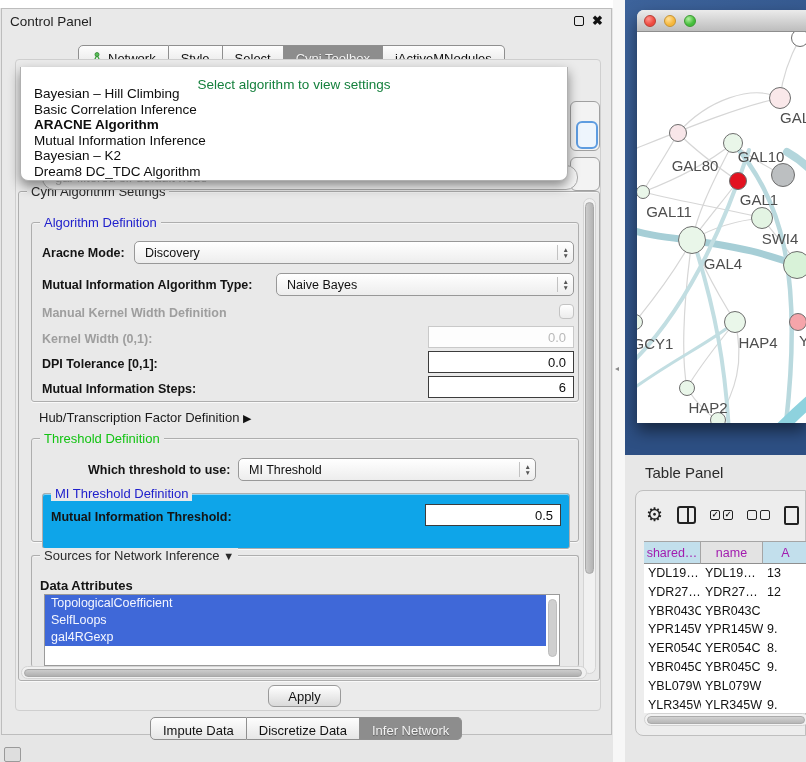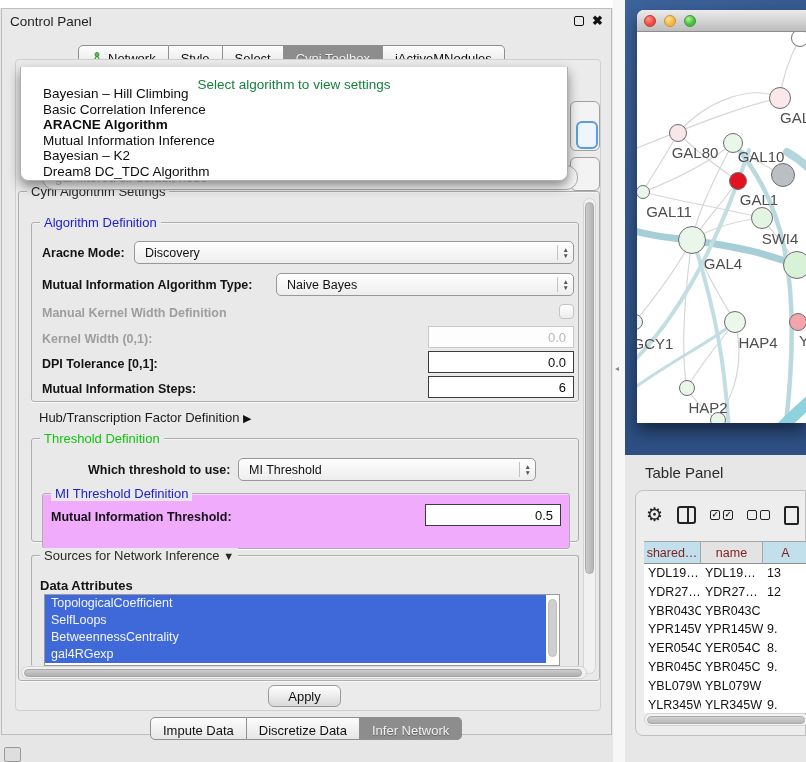--- a/index.html
+++ b/index.html
@@ -32,21 +32,21 @@
   
   .frag { background:#f3f3f3; border:1px solid #a0a0a0; border-radius:6px; z-index:4; }
   #frag-blue { border:2px solid #5e9ce0; background:#eef5fd; border-radius:6px; z-index:5; }
   #hidden-combo { left:40px; top:156px; width:536px; height:25px; border:1px solid #ababab; border-radius:12px;
                   background:#f6f6f6; z-index:5; font-size:13px; color:#b5b5b5; display:flex; align-items:center; padding-left:12px; }
 
   
   #algo-popup { left:18px; top:58px; width:548px; height:114px; background:#ffffff; border:1px solid #b0b0b0;
                 border-top:none; border-radius:0 0 8px 8px; box-shadow:0 5px 12px rgba(0,0,0,.45); z-index:30; overflow:hidden; }
   #popup-header { text-align:center; font-size:13.5px; color:#15803d; height:19px; padding-top:10px; }
-  .popup-item { font-size:13.5px; color:#0d0d0d; height:15.5px; line-height:15.5px; padding-left:22px; white-space:nowrap; }
+  .popup-item { font-size:13.5px; color:#0d0d0d; height:15.5px; line-height:15.5px; padding-left:13px; white-space:nowrap; }
   .popup-item.bold { font-weight:bold; }
 
   
   .group { position:absolute; border:1px solid #aeaeae; border-radius:3px; box-shadow:0 1px 0 rgba(255,255,255,.7), inset 0 1px 0 rgba(255,255,255,.5); }
   .gtitle { position:absolute; top:-8px; left:8px; background:#e9e9e9; padding:0 4px; font-size:13px; white-space:nowrap; }
   .gtitle.plain { color:#2a2a2a; }
   .gtitle.blue  { color:#2121cc; }
   .gtitle.green { color:#12c312; }
 
   .blabel { position:absolute; font-size:12.5px; font-weight:bold; color:#141414; white-space:nowrap; }
@@ -109,21 +109,21 @@
   #table-toolbar { position:absolute; left:10px; top:10px; width:160px; height:28px; display:flex; align-items:center; gap:14px; }
   #gear-icon { font-size:19px; color:#222222; line-height:20px; }
   #split-icon { width:19px; height:18px; border:2px solid #222; border-radius:3px; position:relative; }
   #split-icon:before { content:""; position:absolute; left:50%; top:0; width:2px; height:100%; background:#222; }
   .cb-pair { display:flex; gap:3px; }
   .mini-cb { width:10px; height:10px; border:1.6px solid #222; border-radius:2px; font-size:8px; line-height:8px; text-align:center; color:#111; font-weight:bold; }
   #file-icon { width:15px; height:19px; border:2px solid #222; border-radius:2px; position:relative; }
 
   #net-table { position:absolute; left:8px; top:50px; width:165px; height:172px; background:#ffffff; overflow:hidden; border-top:1px solid #a5a5a5; }
   .trow { display:grid; grid-template-columns:57px 62px 46px; }
-  .th { height:22px; font-size:12.5px; color:#7f1d1d; text-align:center; line-height:22px;
+  .th { height:22px; font-size:12.5px; color:#a21caf; text-align:center; line-height:22px;
         border-right:1px solid #a5a5a5; border-bottom:1px solid #8f8f8f; background:#e3e3e3; overflow:hidden; white-space:nowrap; }
   .th.blue { background:#c2dfec; }
   .td { height:18.8px; font-size:12.5px; color:#121212; line-height:18.8px; padding-left:4px; white-space:nowrap; overflow:hidden; }
 
   #table-hscroll { position:absolute; left:8px; top:222px; width:165px; height:13px; background:#f3f3f3; border:1px solid #d2d2d2; border-radius:7px; }
   #table-hthumb { position:absolute; left:2px; top:1.5px; width:158px; height:8px; background:linear-gradient(#d2d2d2,#b6b6b6); border-radius:5px; border:1px solid #ababab; }
 </style>
 </head>
 <body>
 
@@ -239,40 +239,39 @@
 
       <span class="blabel" style="left:56px; top:24px;">Which threshold to use:</span>
       <div class="combo" style="left:206px; top:19px; width:298px; height:23px;">
         <span>MI Threshold</span>
         <span class="spinner">
             <span>▲</span>
             <span>▼</span>
           </span>
       </div>
 
-      <div class="group" style="left:10px; top:54px; width:528px; height:56px; background:#f0abfc;padding-left:18px;">
+      <div class="group" style="left:10px; top:54px; width:528px; height:56px; background:#0ea5e9;padding-left:18px;">
         <span class="gtitle blue">MI Threshold Definition</span>
         <span class="blabel" style="left:8px; top:16px;">Mutual Information Threshold:</span>
         <div class="numfield" style="left:382px; top:10px; width:136px; height:22px;">
           <span>0.5</span>
         </div>
       </div>
     </div>
 
     <div class="group" style="left:12px; top:363px; width:548px; height:112px; background:#e9e9e9; border-bottom:none;">
       <span class="gtitle plain">
         <span>Sources for Network Inference</span>
         <span style="font-size:11px;"> ▼</span>
       </span>
       <span class="blabel" style="left:8px; top:22px; font-size:13px;">Data Attributes</span>
 
       <div id="attr-list" style="left:12px; top:38px; width:516px; height:72px;">
         <div class="attr-item">TopologicalCoefficient</div>
         <div class="attr-item">SelfLoops</div>
-        <div class="attr-item">BetweennessCentrality</div>
         <div class="attr-item">gal4RGexp</div>
         <div id="attr-scroll"></div>
       </div>
     </div>
 
     <div class="sb-track-h" style="left:2px; top:474px; width:566px; height:13px;">
       <div class="sb-thumb-h" style="left:2px; top:1.5px; width:558px; height:8px;"></div>
     </div>
   </div>
 
@@ -348,21 +347,21 @@
           <div class="net-node" style="left: -1px; top: 153px; width: 14px; height: 14px; background: rgb(233, 246, 233);"></div>
           <div class="net-node" style="left: 114px; top: 175px; width: 22px; height: 22px; background: rgb(227, 244, 227);"></div>
           <div class="net-node" style="left: 41px; top: 194px; width: 28px; height: 28px; background: rgb(233, 246, 233);"></div>
           <div class="net-node" style="left: 146px; top: 219px; width: 28px; height: 28px; background: rgb(216, 242, 216);"></div>
           <div class="net-node" style="left: -10px; top: 282px; width: 16px; height: 16px; background: rgb(233, 246, 233);"></div>
           <div class="net-node" style="left: 87px; top: 279px; width: 22px; height: 22px; background: rgb(234, 247, 234);"></div>
           <div class="net-node" style="left: 152px; top: 281px; width: 18px; height: 18px; background: rgb(245, 165, 170);"></div>
           <div class="net-node" style="left: 42px; top: 348px; width: 16px; height: 16px; background: rgb(233, 246, 233);"></div>
           <div class="net-node" style="left: 73px; top: 380px; width: 16px; height: 16px; background: rgb(233, 246, 233);"></div>
           <div class="net-label" style="left: 158px; top: 85px;">GAL</div>
-          <div class="net-label" style="left: 58px; top: 120px;">GAL80</div>
+          <div class="net-label" style="left: 58px; top: 133px;">GAL80</div>
           <div class="net-label" style="left: 124px; top: 124px;">GAL10</div>
           <div class="net-label" style="left: 122px; top: 167px;">GAL1</div>
           <div class="net-label" style="left: 32px; top: 179px;">GAL11</div>
           <div class="net-label" style="left: 143px; top: 206px;">SWI4</div>
           <div class="net-label" style="left: 77px; top: 231px; margin-left: 9px;">GAL4</div>
           <div class="net-label" style="left: 16px; top: 311px;">GCY1</div>
           <div class="net-label" style="left: 121px; top: 310px;">HAP4</div>
           <div class="net-label" style="left: 167px; top: 308px;">Y</div>
           <div class="net-label" style="left: 71px; top: 375px;">HAP2</div>
         </div>

